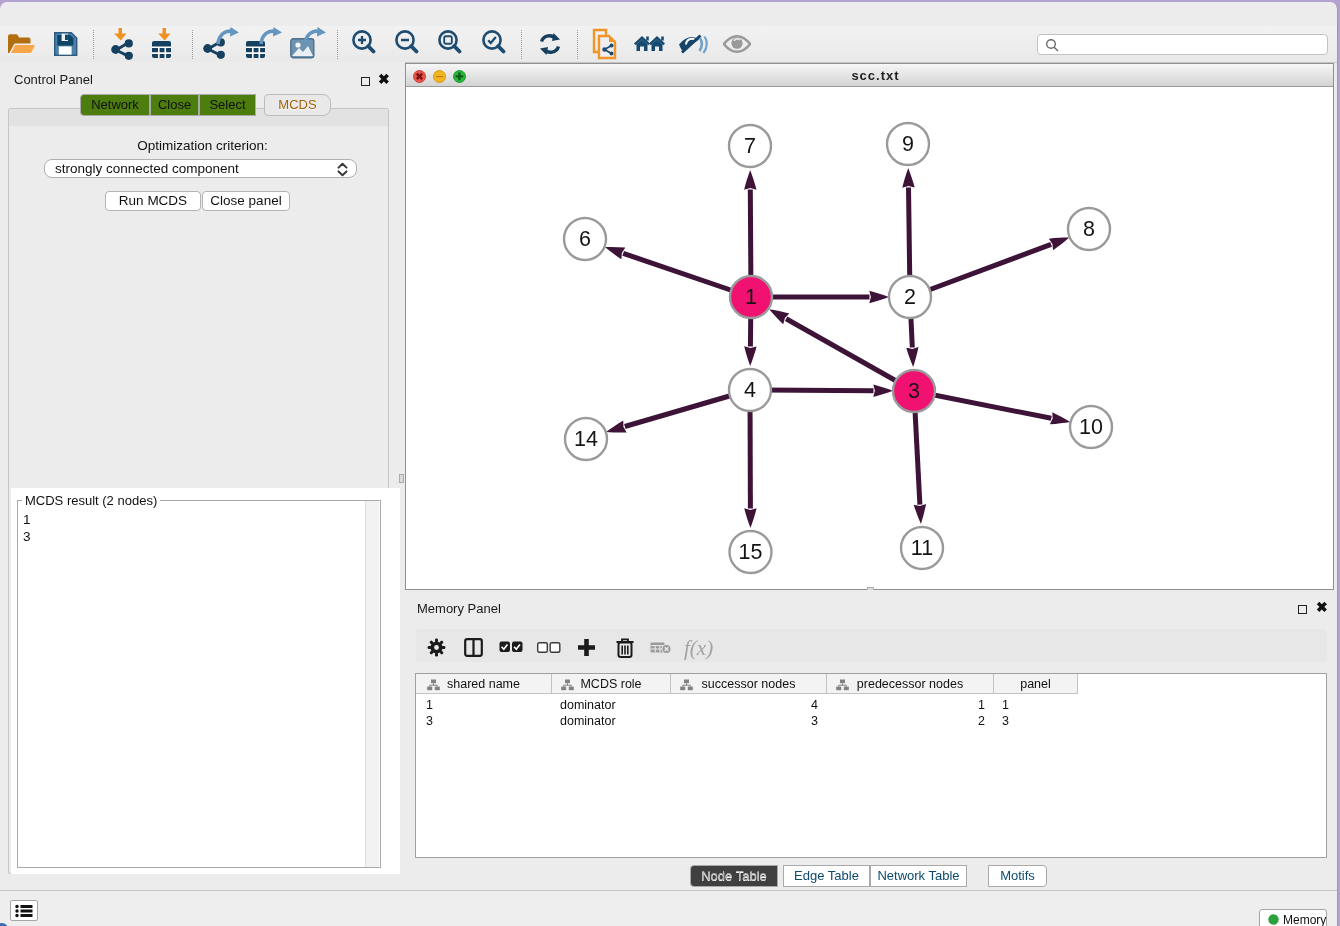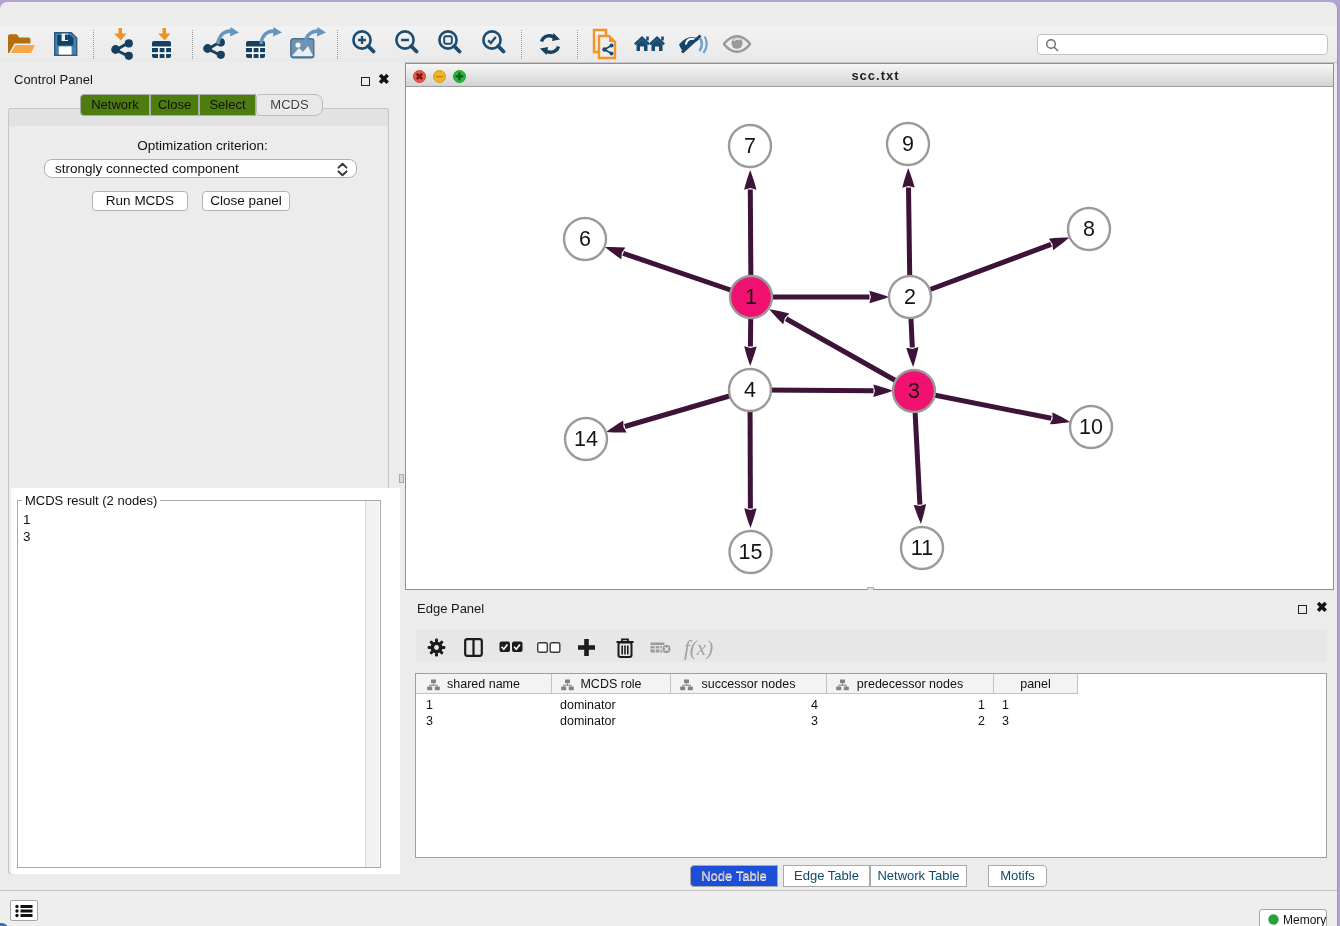--- a/index.html
+++ b/index.html
@@ -215,30 +215,30 @@
         <circle cx="14" cy="8.2" r="5.6" fill="#999999"></circle>
         <path d="M10.8,5.8 a4.5,4.5 0 0 1 6.4,-1" stroke="#e6e6e6" stroke-width="1.7" fill="none"></path>
       </svg>
       <div id="cp">
         <div id="cp-title">Control Panel</div>
         <div class="flt" style="left:361px;top:15px"></div>
         <div class="clsx" style="left:378px;top:9px">✖</div>
         <div class="tab" style="left:80px;width:70px;border-radius:4px 0 0 4px">Network</div>
         <div class="tab" style="left:150px;width:49px">Close</div>
         <div class="tab" style="left:199px;width:57px">Select</div>
-        <div class="tab" style="left:256px;width:67px;background:#e9e9e9;color:#404040;text-shadow:0 1px 0 #fff;border-color:#bcbcbc;border-radius:4px 8px 8px 4px">MCDS</div>
+        <div class="tab" style="left:264px;width:67px;background:#e9e9e9;color:#a16207;text-shadow:0 1px 0 #fff;border-color:#bcbcbc;border-radius:4px 8px 8px 4px">MCDS</div>
         <div id="tabpanel"></div>
         <div id="optlabel">Optimization criterion:</div>
         <div id="combo">strongly connected component<svg width="13" height="15" style="position:absolute;right:7px;top:1.5px">
             <g fill="none" stroke="#3a3a3a" stroke-width="2" stroke-linecap="round" stroke-linejoin="round">
               <path d="M2.5,5.6 L6.5,1.8 L10.5,5.6"></path>
               <path d="M2.5,9.4 L6.5,13.2 L10.5,9.4"></path>
             </g>
           </svg></div>
-        <div class="btn" style="left:92px;width:96px">Run MCDS</div>
+        <div class="btn" style="left:105px;width:96px">Run MCDS</div>
         <div class="btn" style="left:202px;width:88px">Close panel</div>
         <div id="results">
           <div id="resbox">
             <div id="reslabel">MCDS result (2 nodes)</div>
             <div id="restext">1<br>3</div>
             <div id="resscroll"></div>
           </div>
         </div>
       </div>
       <div style="position:absolute;left:399px;top:474px;width:5px;height:9px;background:#d9d9d9;border:1px solid #ababab"></div>
@@ -293,21 +293,21 @@
           <text x="344.0" y="310.3">4</text>
           <text x="508.0" y="311.3">3</text>
           <text x="180.0" y="359.3">14</text>
           <text x="685.0" y="347.3">10</text>
           <text x="344.5" y="472.3">15</text>
           <text x="516.0" y="468.3">11</text>
         </g>
       </svg>
       <div style="position:absolute;left:867px;top:587px;width:7px;height:7px;background:#dcdcdc;border:1px solid #b0b0b0"></div>
       <div id="tp">
-        <div id="tp-title">Edge Panel</div>
+        <div id="tp-title">Memory Panel</div>
         <div class="flt" style="left:893px;top:15px"></div>
         <div class="clsx" style="left:911px;top:9px">✖</div>
       </div>
       <div style="position:absolute;left:416px;top:629px;width:911px;height:33px;background:#e7e7e7;border-radius:3px"></div>
       <svg style="position:absolute;left:427px;top:638px" width="19" height="19">
         <g fill="#1b1b1b">
           <circle cx="9.5" cy="9.5" r="6.1"></circle>
           <rect x="8" y="0.6" width="3" height="3.6" rx="1.2" transform="rotate(0 9.5 9.5)"></rect>
           <rect x="8" y="0.6" width="3" height="3.6" rx="1.2" transform="rotate(45 9.5 9.5)"></rect>
           <rect x="8" y="0.6" width="3" height="3.6" rx="1.2" transform="rotate(90 9.5 9.5)"></rect>
@@ -402,21 +402,21 @@
         <path d="M6.5,4.2 v2 M2.7,7.6 v-1.4 h7.6 v1.4" fill="none" stroke="#828282" stroke-width="1"></path>
       </svg>
       <svg style="position:absolute;left:836px;top:679px" width="13" height="12">
         <g fill="#828282">
           <rect x="4" y="0.5" width="5" height="3.6"></rect>
           <rect x="0.2" y="7.6" width="5" height="3.6"></rect>
           <rect x="7.8" y="7.6" width="5" height="3.6"></rect>
         </g>
         <path d="M6.5,4.2 v2 M2.7,7.6 v-1.4 h7.6 v1.4" fill="none" stroke="#828282" stroke-width="1"></path>
       </svg>
-      <div class="btab" style="left:690px;width:88px;background:#1d4ed8;color:#b5b5b5;text-shadow:0 1px 0 #fff;border-radius:4px 0 0 4px">Node Table</div>
+      <div class="btab" style="left:690px;width:88px;background:#404040;color:#b5b5b5;text-shadow:0 1px 0 #fff;border-radius:4px 0 0 4px">Node Table</div>
       <div class="btab" style="left:783px;width:87px;">Edge Table</div>
       <div class="btab" style="left:870px;width:97px;">Network Table</div>
       <div class="btab" style="left:988px;width:59px;border-radius:0 4px 4px 0">Motifs</div>
       <div id="statusbar">
         <div id="listbtn">
           <svg width="18" height="14" style="position:absolute;left:4px;top:3px">
             <g fill="#111">
               <circle cx="2" cy="2.5" r="1.7"></circle>
               <circle cx="2" cy="7" r="1.7"></circle>
               <circle cx="2" cy="11.5" r="1.7"></circle>

